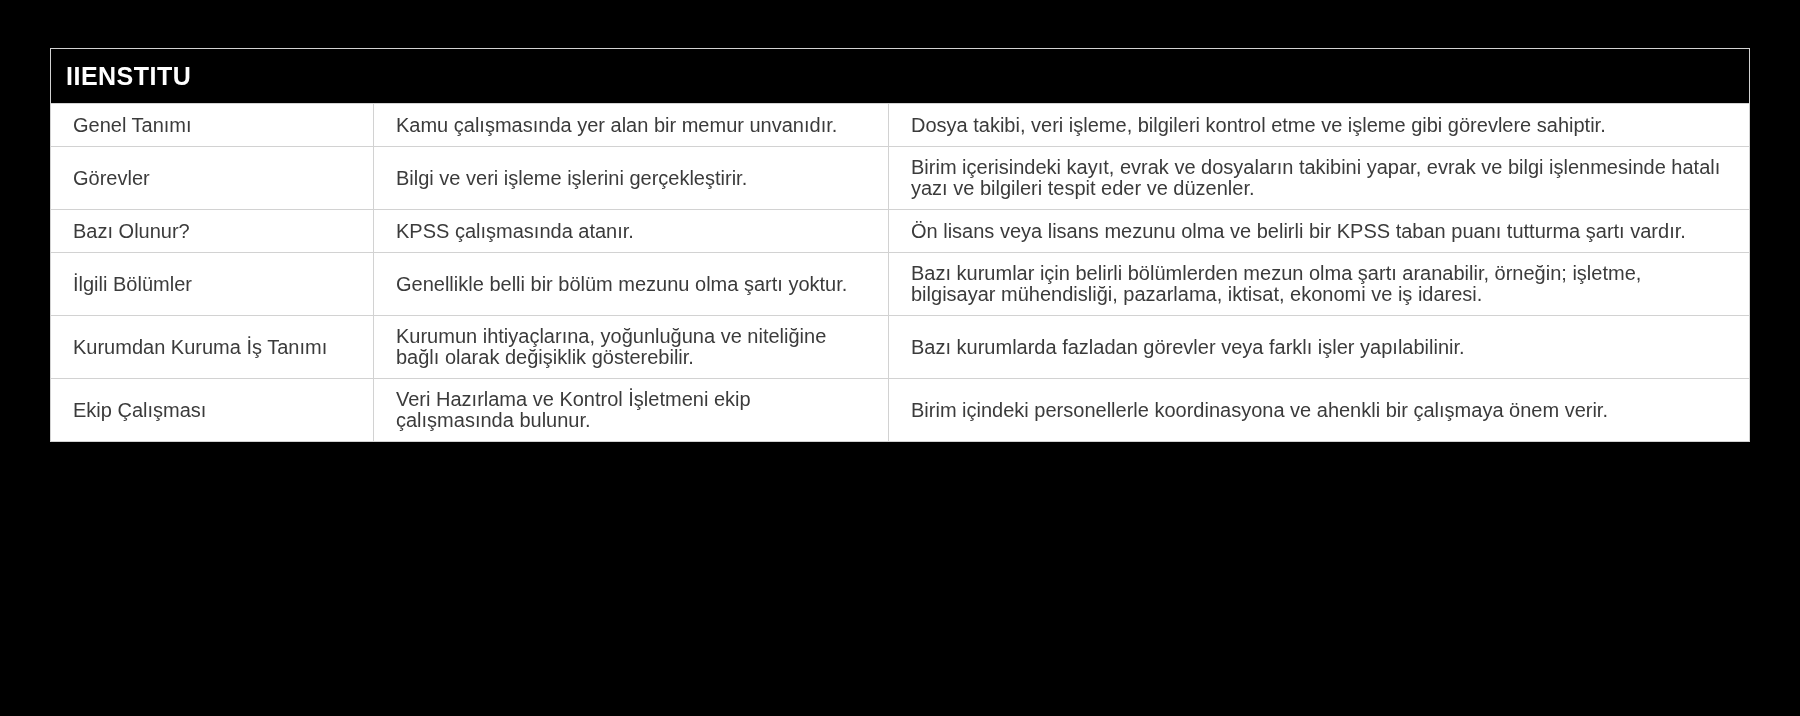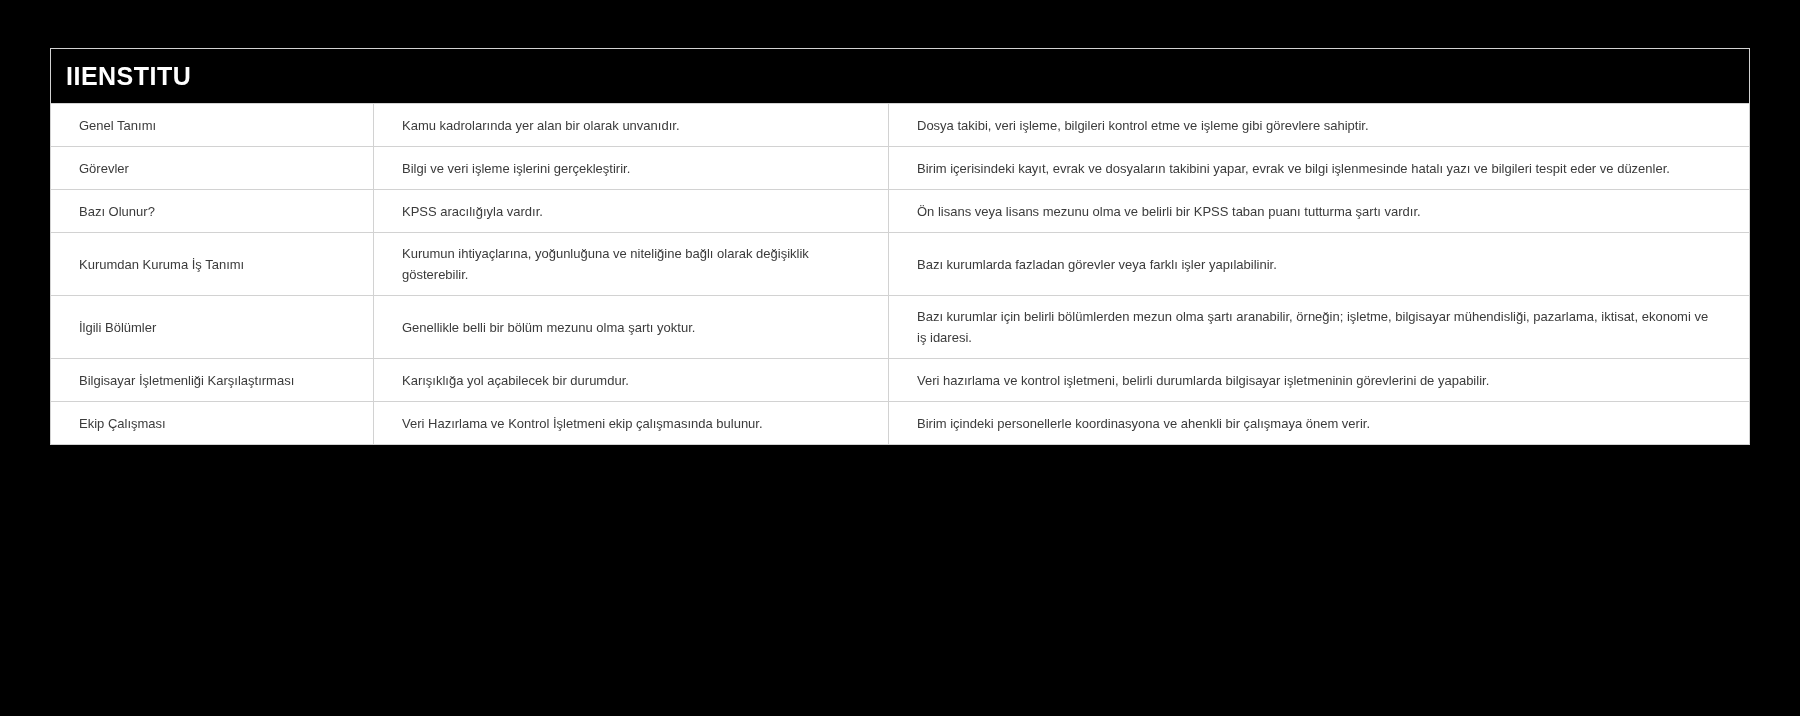--- a/index.html
+++ b/index.html
@@ -46,25 +46,25 @@
   tr.header-row th {
     background: #000000;
     color: #ffffff;
     font-size: 15px;
     font-weight: bold;
     line-height: 21px;
     height: 65px;
     padding: 0 15px;
   }
   tbody td {
-    font-size: 13px;
+    font-size: 20px;
     color: #3b3b3b;
     line-height: 21px;
     height: 43px;
-    padding: 10px 28px;
+    padding: 10px 22px;
     background: #ffffff;
   }
   .col-topics      { width: 323px; }
   .col-general     { width: 515px; }
   .col-details     { width: 861px; }
 </style>
 </head>
 <body>
 
 <div class="panel">
@@ -75,54 +75,49 @@
       <col class="col-details">
     </colgroup>
     <thead>
       <tr>
         <th colspan="3" class="brand-cell">IIENSTITU</th>
       </tr>
     </thead>
     <tbody>
   <tr>
     <td>Genel Tanımı</td>
-    <td>Kamu kadrolarında yer alan bir olarak unvanıdır.</td>
+    <td>Kamu çalışmasında yer alan bir memur unvanıdır.</td>
     <td>Dosya takibi, veri işleme, bilgileri kontrol etme ve işleme gibi görevlere sahiptir.</td>
   </tr>
 
   <tr>
     <td>Görevler</td>
     <td>Bilgi ve veri işleme işlerini gerçekleştirir.</td>
     <td>Birim içerisindeki kayıt, evrak ve dosyaların takibini yapar, evrak ve bilgi işlenmesinde hatalı yazı ve bilgileri tespit eder ve düzenler.</td>
   </tr>
 
 
   <tr>
     <td>Bazı Olunur?</td>
-    <td>KPSS aracılığıyla vardır.</td>
+    <td>KPSS çalışmasında atanır.</td>
     <td>Ön lisans veya lisans mezunu olma ve belirli bir KPSS taban puanı tutturma şartı vardır.</td>
-  </tr>
-
-  <tr>
-    <td>Kurumdan Kuruma İş Tanımı</td>
-    <td>Kurumun ihtiyaçlarına, yoğunluğuna ve niteliğine bağlı olarak değişiklik gösterebilir.</td>
-    <td>Bazı kurumlarda fazladan görevler veya farklı işler yapılabilinir.</td>
   </tr>
 
   <tr>
     <td>İlgili Bölümler</td>
     <td>Genellikle belli bir bölüm mezunu olma şartı yoktur.</td>
     <td>Bazı kurumlar için belirli bölümlerden mezun olma şartı aranabilir, örneğin; işletme, bilgisayar mühendisliği, pazarlama, iktisat, ekonomi ve iş idaresi.</td>
   </tr>
 
   <tr>
-    <td>Bilgisayar İşletmenliği Karşılaştırması</td>
-    <td>Karışıklığa yol açabilecek bir durumdur.</td>
-    <td>Veri hazırlama ve kontrol işletmeni, belirli durumlarda bilgisayar işletmeninin görevlerini de yapabilir.</td>
+    <td>Kurumdan Kuruma İş Tanımı</td>
+    <td>Kurumun ihtiyaçlarına, yoğunluğuna ve niteliğine bağlı olarak değişiklik gösterebilir.</td>
+    <td>Bazı kurumlarda fazladan görevler veya farklı işler yapılabilinir.</td>
   </tr>
+
 
   <tr>
     <td>Ekip Çalışması</td>
     <td>Veri Hazırlama ve Kontrol İşletmeni ekip çalışmasında bulunur.</td>
     <td>Birim içindeki personellerle koordinasyona ve ahenkli bir çalışmaya önem verir.</td>
   </tr>
 
 
 </tbody>
   </table>

